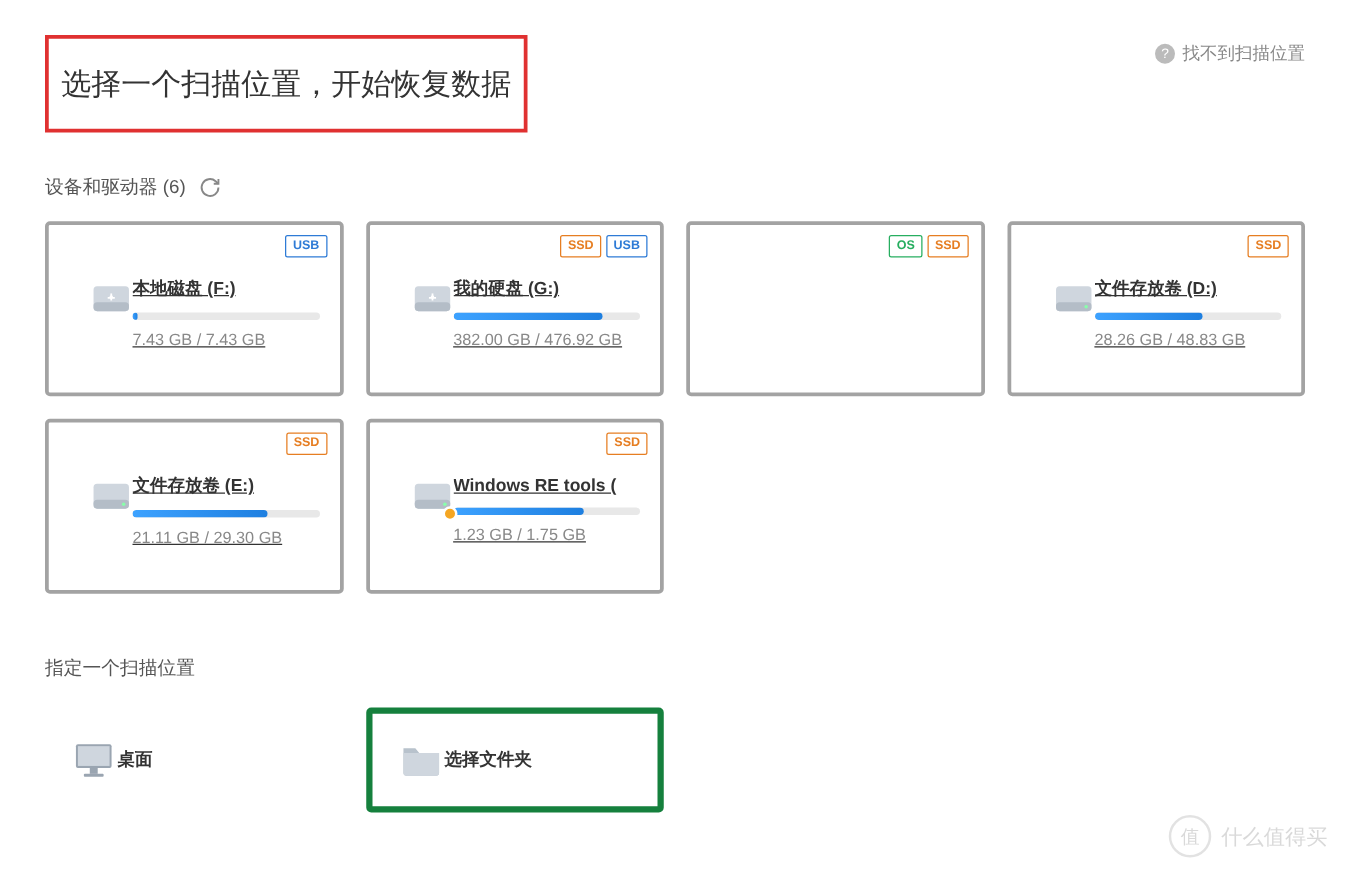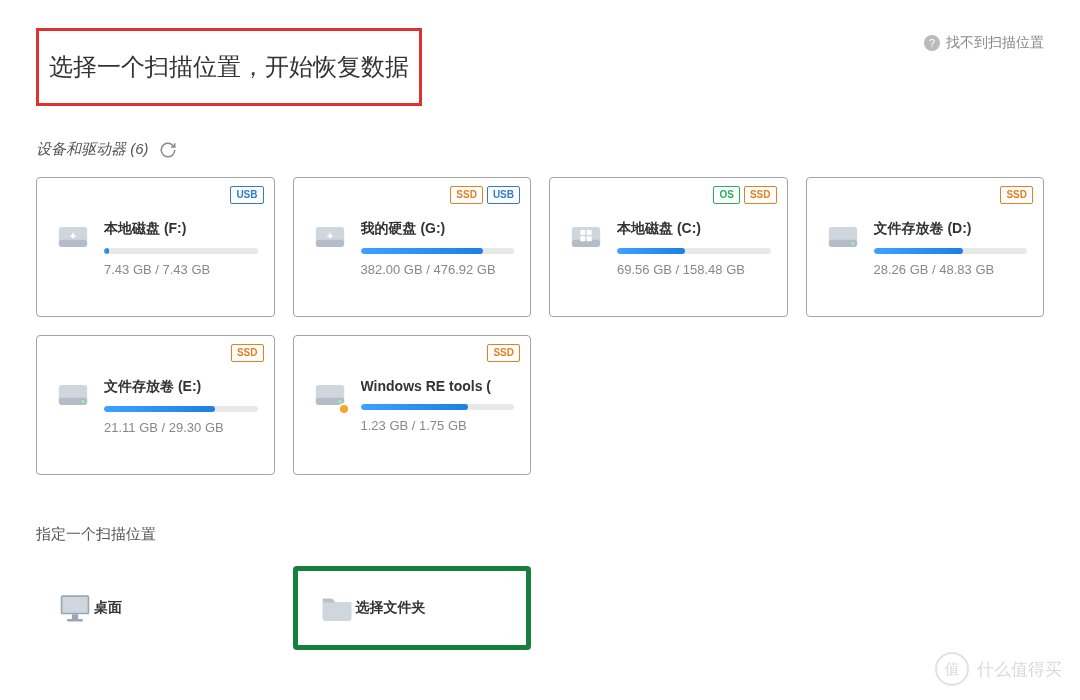--- a/index.html
+++ b/index.html
@@ -39,61 +39,61 @@
       display: inline-flex;
       align-items: center;
       justify-content: center;
     }
     .section-header {
       display: flex;
       align-items: center;
       gap: 10px;
       margin-top: 34px;
       margin-bottom: 18px;
-      font-style: italic;
     }
     .section-title { font-size: 15px; color: #555; }
     .refresh-icon {
       width: 18px; height: 18px;
       cursor: pointer;
       color: #888;
     }
     .drives-grid {
       display: grid;
       grid-template-columns: repeat(4, 1fr);
       gap: 18px;
     }
     .drive-card {
-      border: 1px solid #a3a3a3;
+      border: 3px solid #a3a3a3;
       border-radius: 4px;
-      padding: 14px 16px 18px 19px;
+      padding: 14px 16px 18px 33px;
       position: relative;
       cursor: pointer;
       background: #fff;
       min-height: 140px;
+      text-decoration: underline;
     }
     .badges {
       position: absolute;
       top: 8px;
       right: 10px;
       display: flex;
       gap: 4px;
     }
     .badge {
       font-size: 10px;
       font-weight: 600;
       padding: 1px 5px;
       border: 1px solid;
       border-radius: 2px;
       line-height: 14px;
     }
     .badge-usb { color: #2e7bd6; border-color: #2e7bd6; }
     .badge-ssd { color: #e67e22; border-color: #e67e22; }
     .badge-os  { color: #27ae60; border-color: #27ae60; }
-    .drive-body { display: flex; gap: 14px; align-items: flex-start; margin-top: 28px; }
+    .drive-body { display: flex; align-items: flex-start; margin-top: 28px; }
     .drive-icon {
       width: 34px; height: 34px; flex: 0 0 34px;
       position: relative;
     }
     .drive-icon svg { width: 100%; height: 100%; }
     .warn-dot {
       position: absolute;
       right: -3px; bottom: -3px;
       width: 12px; height: 12px;
       border-radius: 50%;
@@ -210,42 +210,20 @@
         </div>
         <div class="drive-size">382.00 GB / 476.92 GB</div>
       </div>
     </div>
     </div>
     <div class="drive-card">
     <div class="badges">
         <span class="badge badge-os">OS</span>
         <span class="badge badge-ssd">SSD</span>
       </div>
-    <div class="drive-body">
-      <div class="drive-icon">
-        <svg viewBox="0 0 48 48">
-            <rect x="4" y="10" width="40" height="28" rx="4" fill="#cfd6de"></rect>
-            <rect x="4" y="28" width="40" height="10" rx="4" fill="#b4bdc7"></rect>
-            <g fill="#fff" transform="translate(16,14)">
-              <rect x="0" y="0" width="7" height="7"></rect>
-              <rect x="9" y="0" width="7" height="7"></rect>
-              <rect x="0" y="9" width="7" height="7"></rect>
-              <rect x="9" y="9" width="7" height="7"></rect>
-            </g>
-          </svg>
-        
-      </div>
-      <div class="drive-info">
-        <div class="drive-name">本地磁盘 (C:)</div>
-        <div class="progress">
-          <div class="progress-fill" style="width:44%"></div>
-        </div>
-        <div class="drive-size">69.56 GB / 158.48 GB</div>
-      </div>
-    </div>
     </div>
     <div class="drive-card">
     <div class="badges">
         <span class="badge badge-ssd">SSD</span>
       </div>
     <div class="drive-body">
       <div class="drive-icon">
         <svg viewBox="0 0 48 48">
             <rect x="4" y="10" width="40" height="28" rx="4" fill="#cfd6de"></rect>
             <rect x="4" y="28" width="40" height="10" rx="4" fill="#b4bdc7"></rect>

